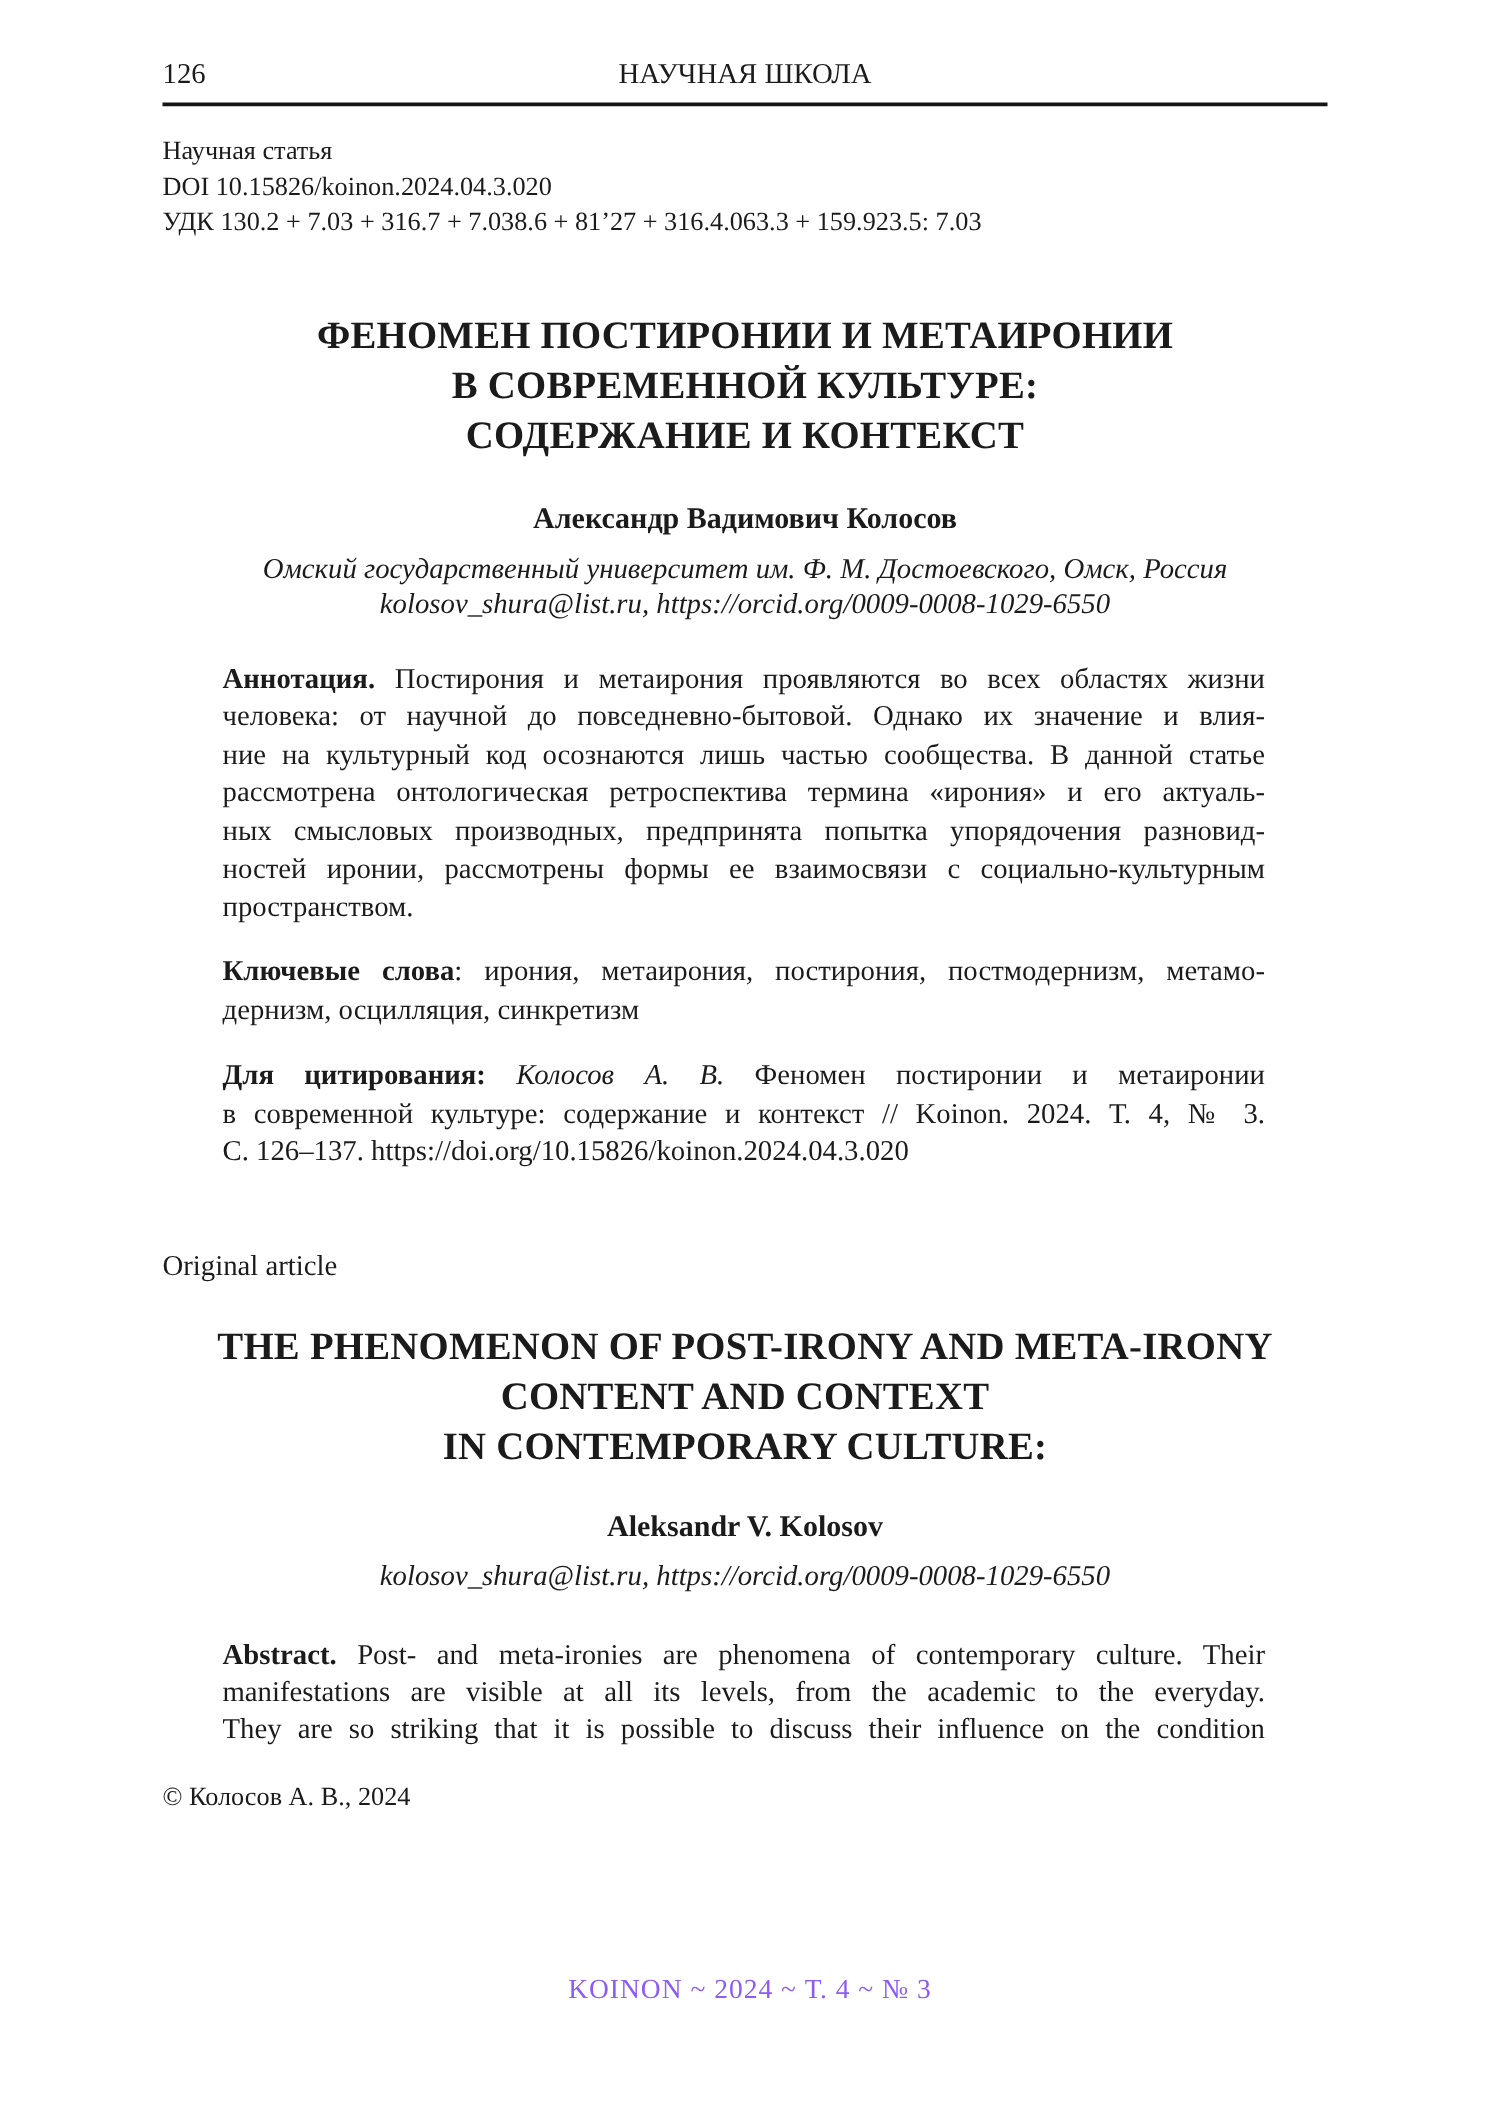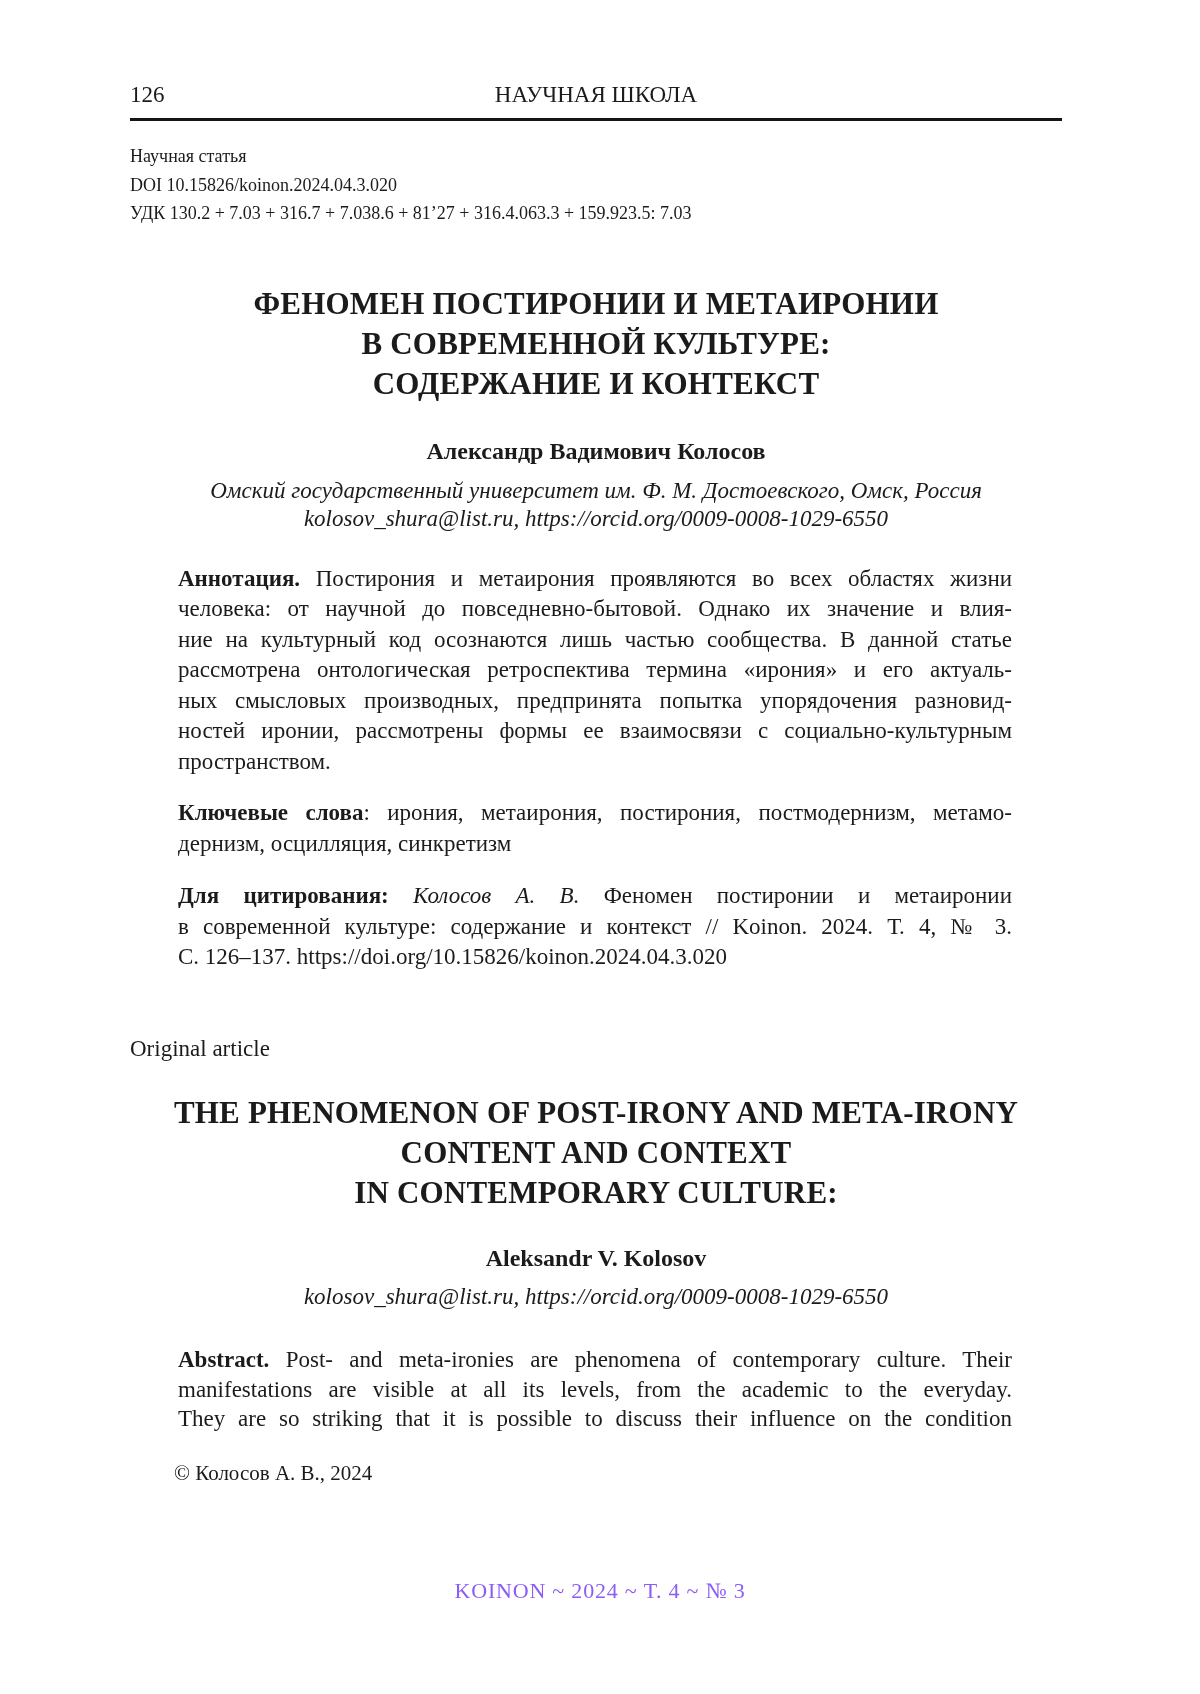--- a/index.html
+++ b/index.html
@@ -6,41 +6,41 @@
   body {
     width: 1200px; height: 1694px;
     background: #ffffff;
     font-family: "Liberation Serif", "DejaVu Serif", serif;
     color: #1b1b1b;
     -webkit-font-smoothing: antialiased;
   }
   .page {
     position: relative;
     width: 1200px; height: 1694px;
-    padding: 80px 138px 0 130px;
+    padding: 44px 138px 0 130px;
     box-sizing: border-box;
     overflow: hidden;
   }
   .running-header {
     position: relative;
     line-height: 30px;
     font-size: 23px;
     text-align: center;
   }
   .running-header .pagenum {
     position: absolute; left: 0; top: 0;
   }
   .rule {
     margin-top: 8px;
     height: 3px;
     background: #151515;
   }
   .meta {
     margin-top: 21px;
-    font-size: 18px;
+    font-size: 21px;
     line-height: 28.5px;
   }
   .title-ru, .title-en {
     margin: 0;
     font-size: 31px;
     font-weight: bold;
     line-height: 40px;
     text-align: center;
     letter-spacing: 0.2px;
   }
@@ -83,21 +83,20 @@
   }
   .original {
     margin-top: 61px;
     font-size: 23px;
     line-height: 30px;
   }
   .copyright {
     margin-top: 26px;
     font-size: 21px;
     line-height: 26px;
-    margin-left: 44px;
   }
   .journal-footer {
     position: absolute;
     left: 0; right: 0;
     top: 1578px;
     text-align: center;
     font-size: 22px;
     letter-spacing: 0.8px;
     color: #8b5cf6;
   }

